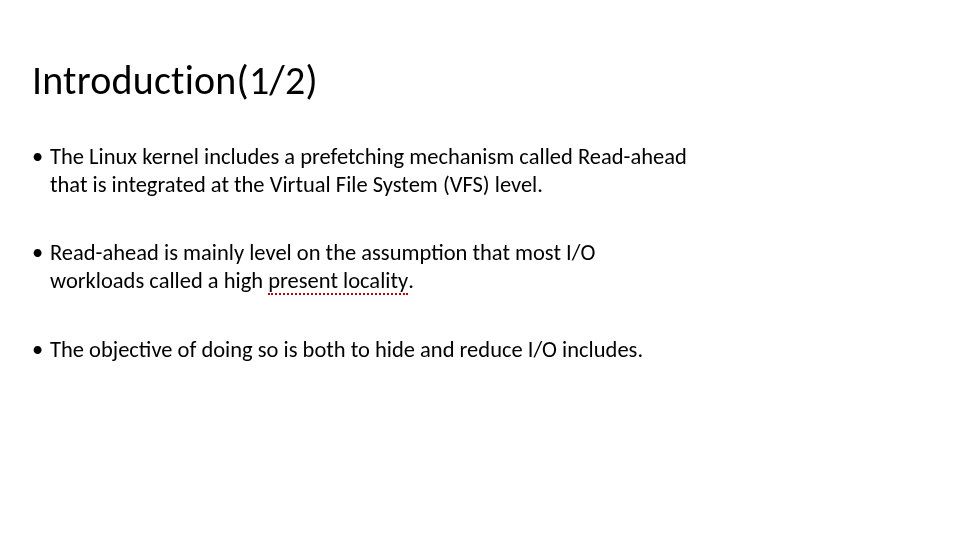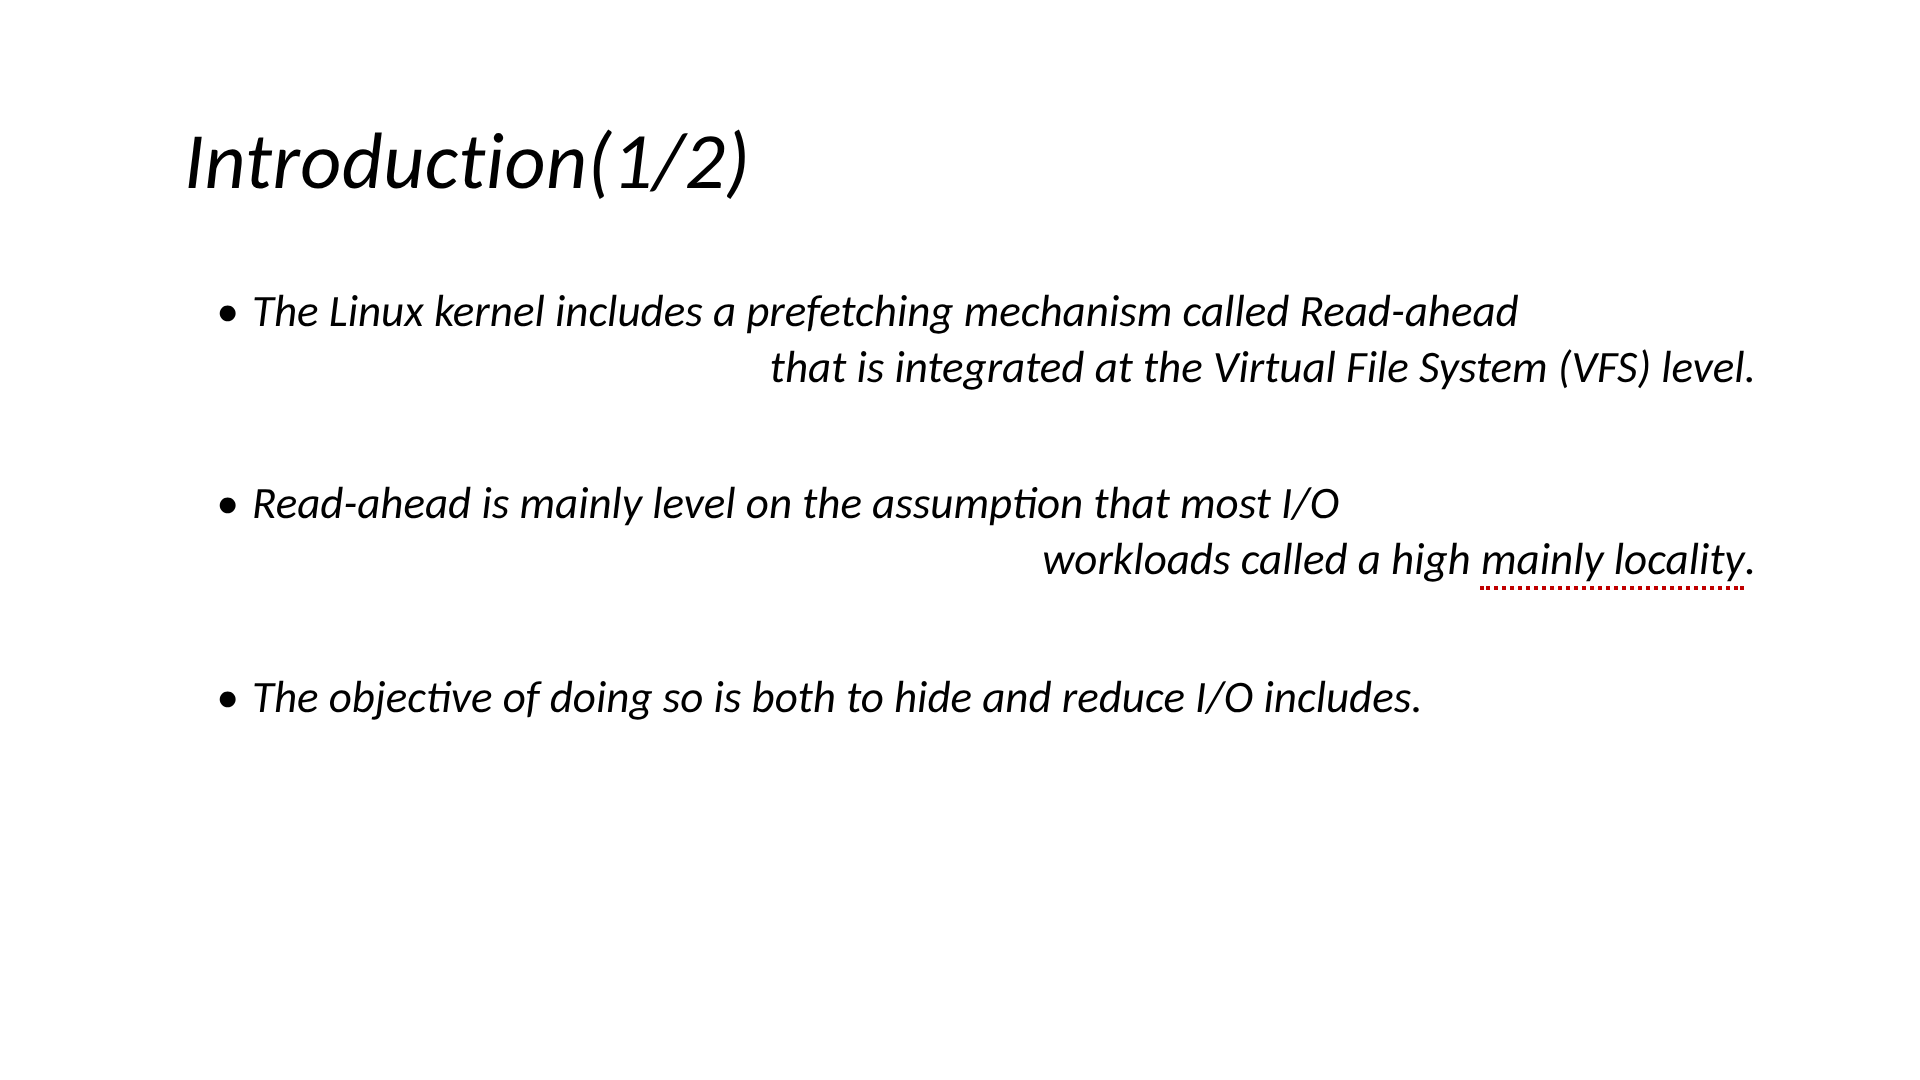--- a/index.html
+++ b/index.html
@@ -6,35 +6,34 @@
     margin: 0;
     padding: 0;
     width: 960px;
     height: 540px;
     background: #ffffff;
     font-family: Calibri, "Segoe UI", Arial, sans-serif;
     color: #000000;
     overflow: hidden;
   }
   .slide {
-    padding: 56px 66px 0 92px;
+    padding: 56px 66px 0 32px;
     box-sizing: border-box;
-    font-style: italic;
   }
   .title {
     font-size: 40px;
     font-weight: 400;
     margin: 0 0 38px 0;
     letter-spacing: 0.2px;
     font-family: "Calibri Light", Calibri, "Segoe UI Light", Arial, sans-serif;
   }
   .bullets {
     list-style: none;
     padding: 0;
-    margin: 16px;
+    margin: 0;
   }
   .bullets li {
     font-size: 22.5px;
     line-height: 1.25;
     margin-bottom: 40px;
     position: relative;
     padding-left: 18px;
   }
   .bullets li::before {
     content: "•";
@@ -44,34 +43,33 @@
   }
   .err {
     border-bottom: 2px dotted #c00000;
     padding-bottom: 0px;
     display: inline-block;
     line-height: 1.0;
   }
   .line2 {
     display: block;
     margin-left: 0;
-    text-align: right;
   }
 </style>
 </head>
 <body>
 
 <div class="slide">
   <h1 class="title">Introduction(1/2)</h1>
   <ul class="bullets">
     <li>
       <span>The Linux kernel includes a prefetching mechanism called Read-ahead</span>
       <span class="line2">that is integrated at the Virtual File System (VFS) level.</span>
     </li>
     <li>
       <span>Read-ahead is mainly level on the assumption that most I/O</span>
-      <span class="line2"><span>workloads called a high </span><span class="err">mainly locality</span><span>.</span></span>
+      <span class="line2"><span>workloads called a high </span><span class="err">present locality</span><span>.</span></span>
     </li>
     <li>
       <span>The objective of doing so is both to hide and reduce I/O includes.</span>
     </li>
   </ul>
 </div>
 
 </body></html>

